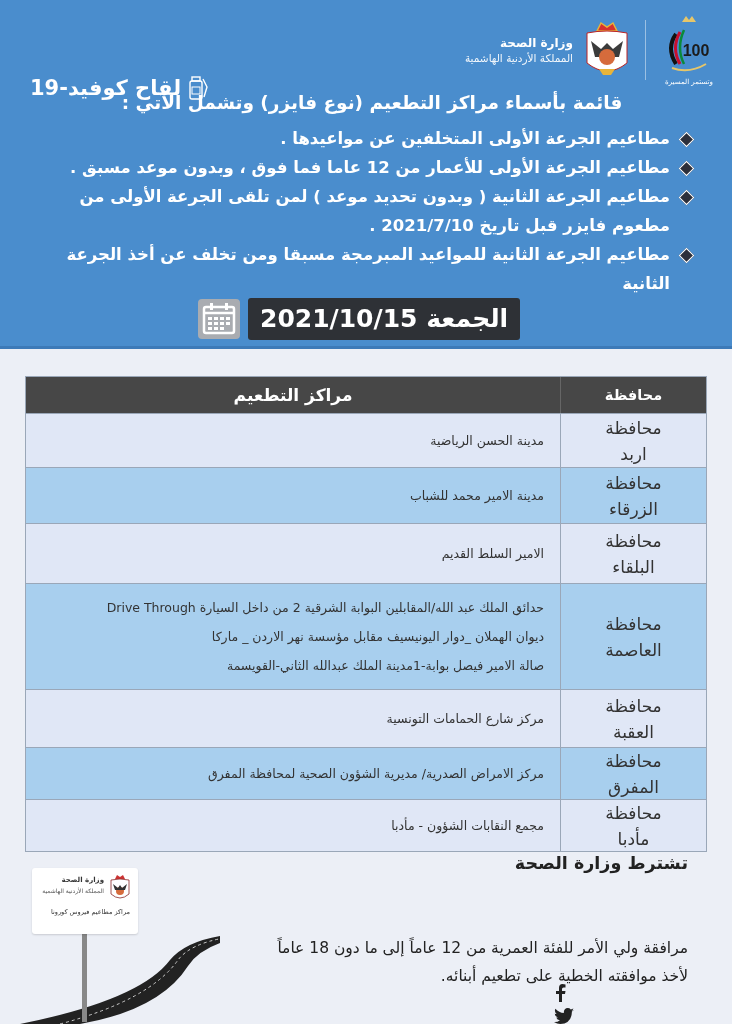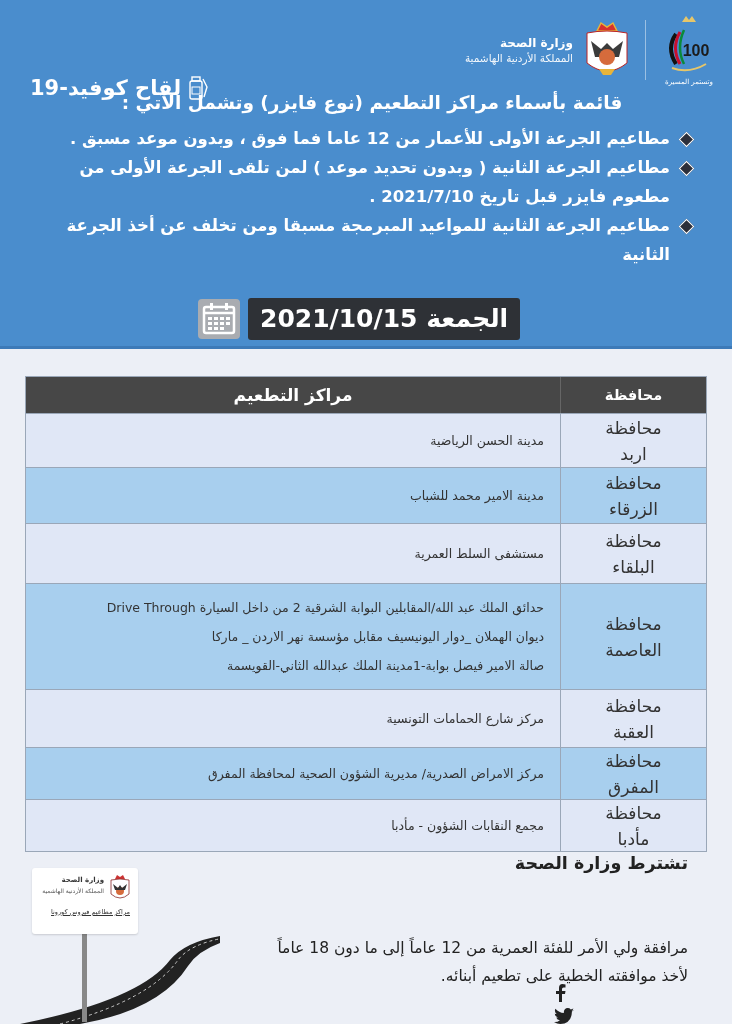--- a/index.html
+++ b/index.html
@@ -62,21 +62,21 @@
   
   .footer-title { position:absolute; right: 44px; top: 853px; font-size: 17.5px; font-weight: bold; color:#222;text-align:center; }
   .footer-body { position:absolute; right: 44px; top: 934px; width: 420px; font-size: 15.5px; color:#222; line-height: 28px; }
   .social { position:absolute; right: 44px; top: 984px; display:flex; direction:ltr; align-items:flex-start; gap: 6px; color:#222;flex-direction:column; }
   .social .name { font-size: 13px; font-weight: bold; direction: rtl; margin-left: 4px; }
   .social svg { display:block; }
 
   .sign { position:absolute; left: 32px; top: 868px; width: 106px; height: 66px; background:#fff; border-radius: 3px; box-shadow: 0 1px 2px rgba(0,0,0,.15); }
   .sign .s1 { position:absolute; right: 34px; top: 8px; font-size: 7px; font-weight: bold; color:#333; }
   .sign .s2 { position:absolute; right: 34px; top: 19px; font-size: 6px; color:#555; }
-  .sign .s3 { position:absolute; right: 8px; top: 40px; font-size: 6.5px; color:#333;text-decoration:underline; }
+  .sign .s3 { position:absolute; right: 8px; top: 40px; font-size: 6.5px; color:#333; }
   .sign-coat { position:absolute; right: 6px; top: 6px; width: 24px; height: 28px; }
   .pole { position:absolute; left: 82px; top: 932px; width: 5px; height: 90px; background:#888; }
   .road { position:absolute; left: 20px; top: 930px; width: 200px; height: 94px; }
 </style>
 </head>
 <body>
 
 <div class="hero"></div>
 <div class="hero-border"></div>
 
@@ -111,20 +111,24 @@
   <svg class="vial" viewBox="0 0 22 26">
     <rect x="5" y="2" width="8" height="4" fill="none" stroke="#fff" stroke-width="1.4"></rect>
     <rect x="3" y="6" width="12" height="18" rx="2" fill="none" stroke="#fff" stroke-width="1.4"></rect>
     <rect x="5" y="12" width="8" height="7" fill="none" stroke="#fff" stroke-width="1"></rect>
     <path d="M16 4 L20 12 L17 22" stroke="#fff" stroke-width="1.4" fill="none"></path>
   </svg>
 </div>
 
 <div class="list-title">قائمة بأسماء مراكز التطعيم (نوع فايزر) وتشمل الآتي  :</div>
 <div class="bullets">
+  <div class="bullet">
+    <span class="dia"></span>
+    <span>مطاعيم الجرعة الأولى المتخلفين عن مواعيدها .</span>
+  </div>
   <div class="bullet">
     <span class="dia"></span>
     <span>مطاعيم الجرعة الأولى للأعمار من 12 عاما فما فوق ، وبدون موعد مسبق .</span>
   </div>
   <div class="bullet">
     <span class="dia"></span>
     <span>مطاعيم الجرعة الثانية ( وبدون تحديد موعد ) لمن تلقى الجرعة الأولى من مطعوم فايزر قبل تاريخ 2021/7/10 .</span>
   </div>
   <div class="bullet">
     <span class="dia"></span>
@@ -182,21 +186,21 @@
       <span>مدينة الامير محمد للشباب</span>
     </div>
   </div>
 
   <div class="row light" style="height:60px">
     <div class="c-gov">
       <span>محافظة</span>
       <span>البلقاء</span>
     </div>
     <div class="c-ctr">
-      <span>مستشفى السلط العمرية</span>
+      <span>الامير السلط القديم</span>
     </div>
   </div>
 
   <div class="row blue" style="height:106px">
     <div class="c-gov">
       <span>محافظة</span>
       <span>العاصمة</span>
     </div>
     <div class="c-ctr">
       <span>حدائق الملك عبد الله/المقابلين البوابة الشرقية 2 من داخل السيارة Drive Through</span>

